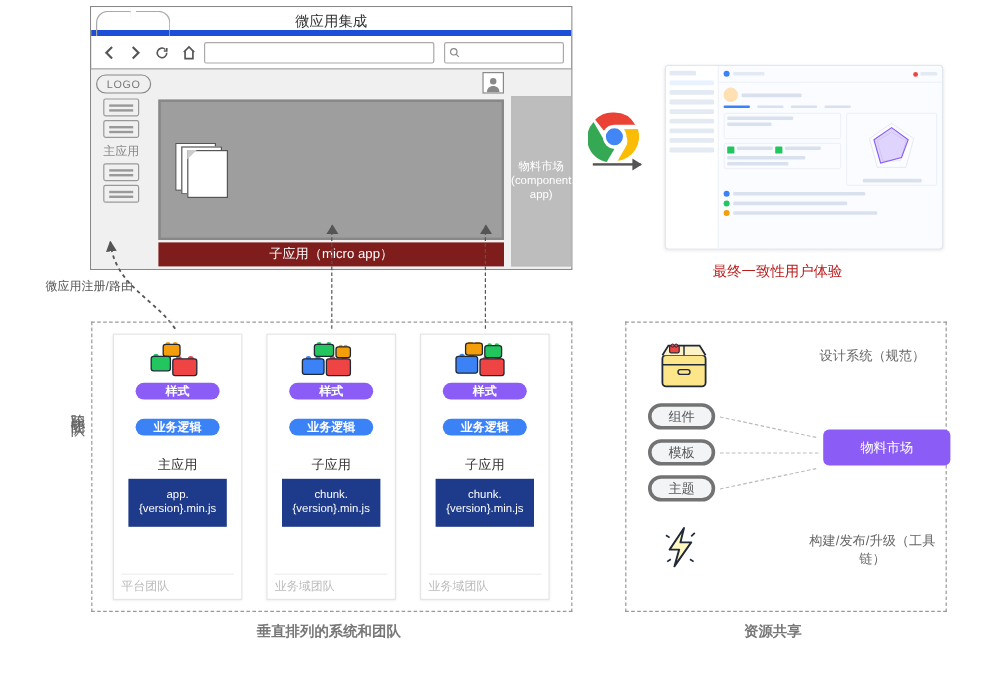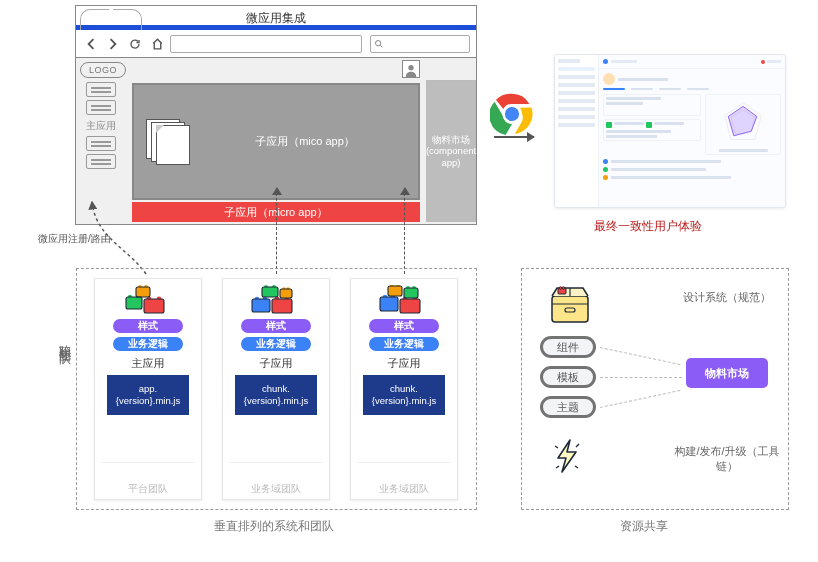--- a/index.html
+++ b/index.html
@@ -41,21 +41,21 @@
   .docs-stack { position:relative; width:46px; height:46px;}
   .docs-stack .pg{position:absolute;width:34px;height:40px;border:1.5px solid #555;background:#fff;}
   .docs-stack .pg:nth-child(1){left:0;top:0;}
   .docs-stack .pg:nth-child(2){left:5px;top:3px;}
   .docs-stack .pg:nth-child(3){left:10px;top:6px;}
   .docs-stack .fold{position:absolute;left:10px;top:6px;width:0;height:0;border-top:8px solid #ccc;border-right:8px solid transparent;}
   .center-label { color:#fff; font-size:11px; flex:1; text-align:center; }
   
   .component-col { position:absolute; right:0; top:22px; width:50px; bottom:2px; border:1px solid #bbb; background:#bdbdbd; color:#fff; font-size:9.5px; display:flex; align-items:center; justify-content:center; text-align:center; padding:2px; line-height:1.2;}
   
-  .bottom-micro-label { position:absolute; left:56px; bottom:2px; right:56px; height:20px; line-height:20px; text-align:center; background:#ef4444; color:#fff; font-size:11px;}
+  .bottom-micro-label { position:absolute; left:56px; bottom:2px; right:56px; height:20px; line-height:20px; text-align:center; background:#7f1d1d; color:#fff; font-size:11px;}
   
   .reg-route-label { position:absolute; left:38px; top:232px; font-size:10px; color:#555;}
   
   
   .arrow-right { position:absolute; left:494px; top:136px; width:40px; height:2px; background:#555;}
   .arrow-right:after{content:"";position:absolute;right:-1px;top:-4px;border-left:8px solid #555;border-top:5px solid transparent;border-bottom:5px solid transparent;}
   
   .chrome-icon { position:absolute; left:490px; top:92px; width:44px; height:44px;}
   
   .result-preview { position:absolute; left:554px; top:54px; width:232px; height:154px; border:1px solid #e1e6ef; border-radius:3px; background:#fafcff; box-shadow:0 1px 3px rgba(0,0,0,0.08); overflow:hidden;}
@@ -83,43 +83,43 @@
   .result-label { position:absolute; left:594px; top:218px; font-size:12px; color:#b91c1c;}
   
   
   .dashed-box { position:absolute; border:1.5px dashed #999; }
   .left-dash { left:76px; top:268px; width:401px; height:242px; }
   .right-dash { left:521px; top:268px; width:268px; height:242px; }
   
   .vert-label { position:absolute; writing-mode: vertical-rl; font-size:12px; color:#666; letter-spacing:2px;}
   .vert-left { left:56px; top:335px; }
   
-  .bottom-caption { position:absolute; font-size:12px; color:#777;}
+  .bottom-caption { position:absolute; font-size:12px; color:#777;font-weight:bold;}
   .cap-left { left:214px; top:518px;}
   .cap-right { left:620px; top:518px;}
   
   
   .team-col { position:absolute; top:278px; width:108px; height:222px; background:#fff; border:1px solid #e5e5e5; box-shadow:0 1px 2px rgba(0,0,0,0.08); display:flex; flex-direction:column; align-items:center; padding:6px 6px 2px;}
   .team-col.c1{left:94px;} .team-col.c2{left:222px;} .team-col.c3{left:350px;}
   
   .bricks { width:52px; height:30px; position:relative; margin-bottom:4px;}
   
-  .pill { width:70px; height:14px; border-radius:9px; color:#fff; font-size:10px; display:flex; align-items:center; justify-content:center; font-weight:bold; margin-bottom:4px;}
+  .pill { width:70px; height:14px; border-radius:9px; color:#fff; font-size:10px; display:flex; align-items:center; justify-content:center; font-weight:bold; margin-bottom:16px;}
   .pill.purple{background:#8b5cf6;} .pill.blue{background:#3b82f6;}
   .col-label{font-size:11px;color:#333;margin:1px 0 4px;}
   .bundle-box{width:82px;min-height:40px;background:#1e3a8a;color:#fff;font-size:9.5px;font-weight:normal;display:flex;align-items:center;justify-content:center;text-align:center;padding:4px 2px;line-height:1.25;}
-  .team-name{margin-top:auto;font-size:10px;color:#bbb;border-top:1px solid #eee;width:100%;text-align:center;padding:19px 0 1px;}
+  .team-name{margin-top:auto;font-size:10px;color:#bbb;border-top:1px solid #eee;width:100%;padding:3px 0 1px;}
   
   
   .ds-icon { position:absolute; }
   .ds-box-icon{left:548px; top:284px; width:44px; height:40px;}
   .ds-bolt{left:552px; top:438px; width:30px; height:36px;}
   .ds-label-pill{position:absolute;width:56px;height:22px;border-radius:11px;background:#f3f4f6;border:3px solid #737373;display:flex;align-items:center;justify-content:center;font-size:11px;color:#555;}
   .ds-pill-1{left:540px;top:336px;} .ds-pill-2{left:540px;top:366px;} .ds-pill-3{left:540px;top:396px;}
-  .material-btn{position:absolute;left:686px;top:358px;width:82px;height:30px;background:#8b5cf6;color:#fff;border-radius:5px;display:flex;align-items:center;justify-content:center;font-size:11px;font-weight:bold;}
+  .material-btn{position:absolute;left:686px;top:358px;width:106px;height:30px;background:#8b5cf6;color:#fff;border-radius:5px;display:flex;align-items:center;justify-content:center;font-size:11px;font-weight:normal;}
   .ds-text{position:absolute;font-size:11px;color:#666;text-align:center;line-height:1.4;}
   .ds-text.t1{left:672px;top:290px;width:110px;}
   .ds-text.t2{left:672px;top:444px;width:110px;}
   
   
   .vlead { position:absolute; width:0; border-left:1.5px dashed #555; }
   .vlead:after{content:"";position:absolute;left:-5px;top:-1px;border-bottom:8px solid #555;border-left:5px solid transparent;border-right:5px solid transparent;}
   .vlead.a2{left:276px; top:188px; height:86px;}
   .vlead.a3{left:404px; top:188px; height:86px;}
   
@@ -184,21 +184,20 @@
       <div class="side-item"></div>
       <div class="side-item"></div>
     </div>
     <div class="center-block">
       <div class="docs-stack">
         <div class="pg"></div>
           <div class="pg"></div>
           <div class="pg"></div>
           <div class="fold"></div>
       </div>
-      <div class="center-label">子应用（mico app）</div>
     </div>
     <div class="component-col">物料市场 (component app)</div>
     <div class="bottom-micro-label">子应用（micro app）</div>
   </div>
 </div>
 
 <div class="reg-route-label">微应用注册/路由</div>
 
 <svg class="curve-svg">
   <defs>

